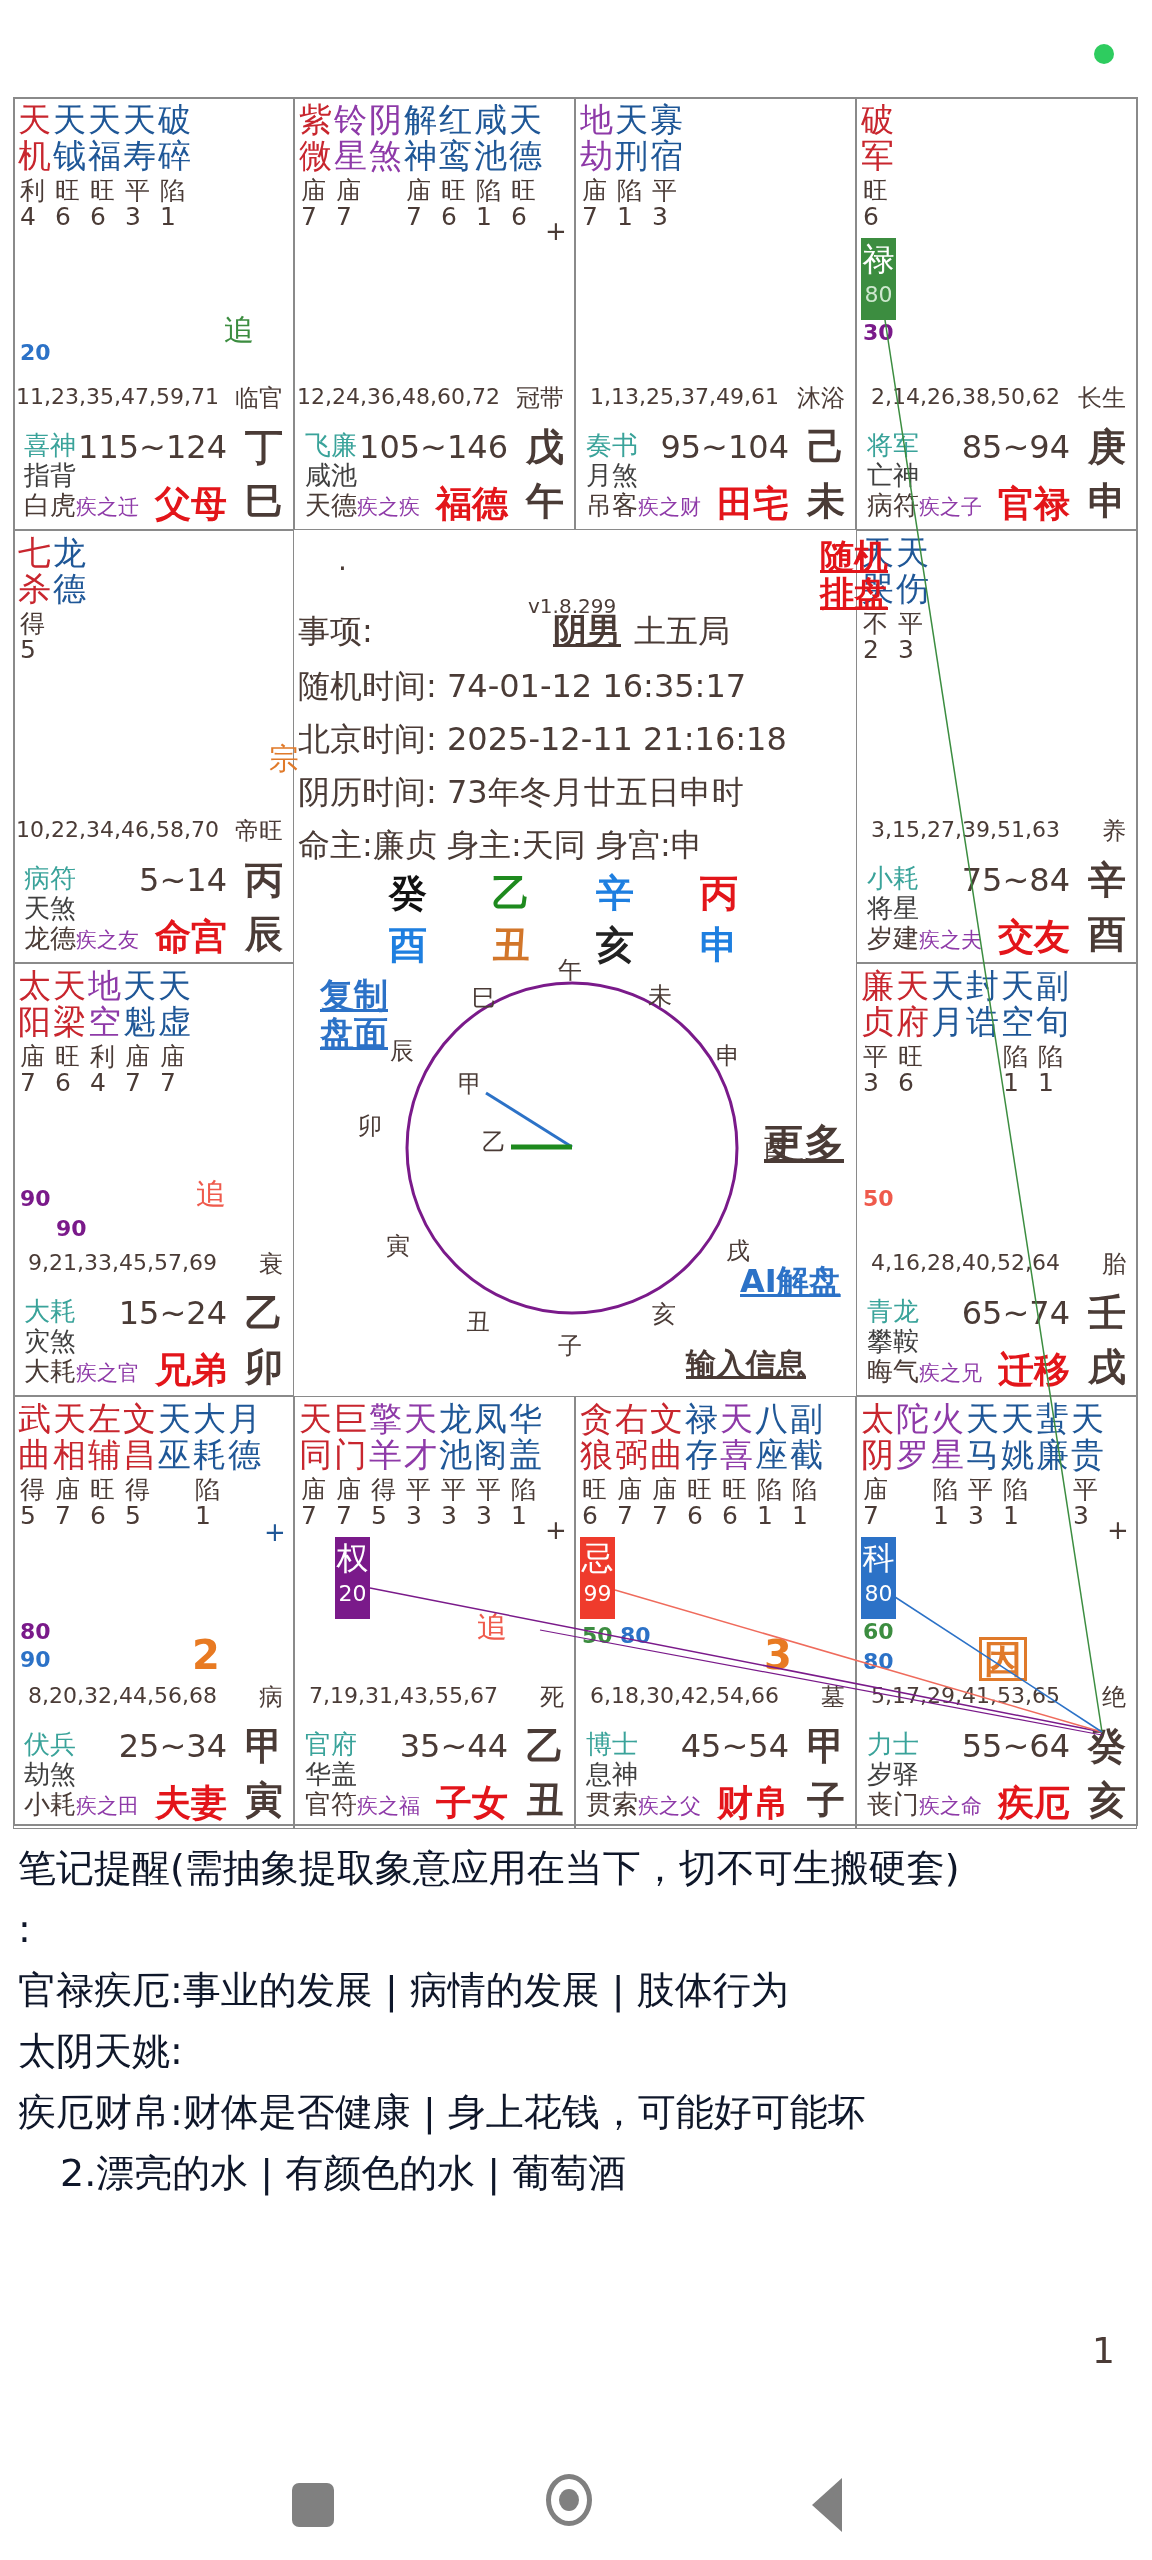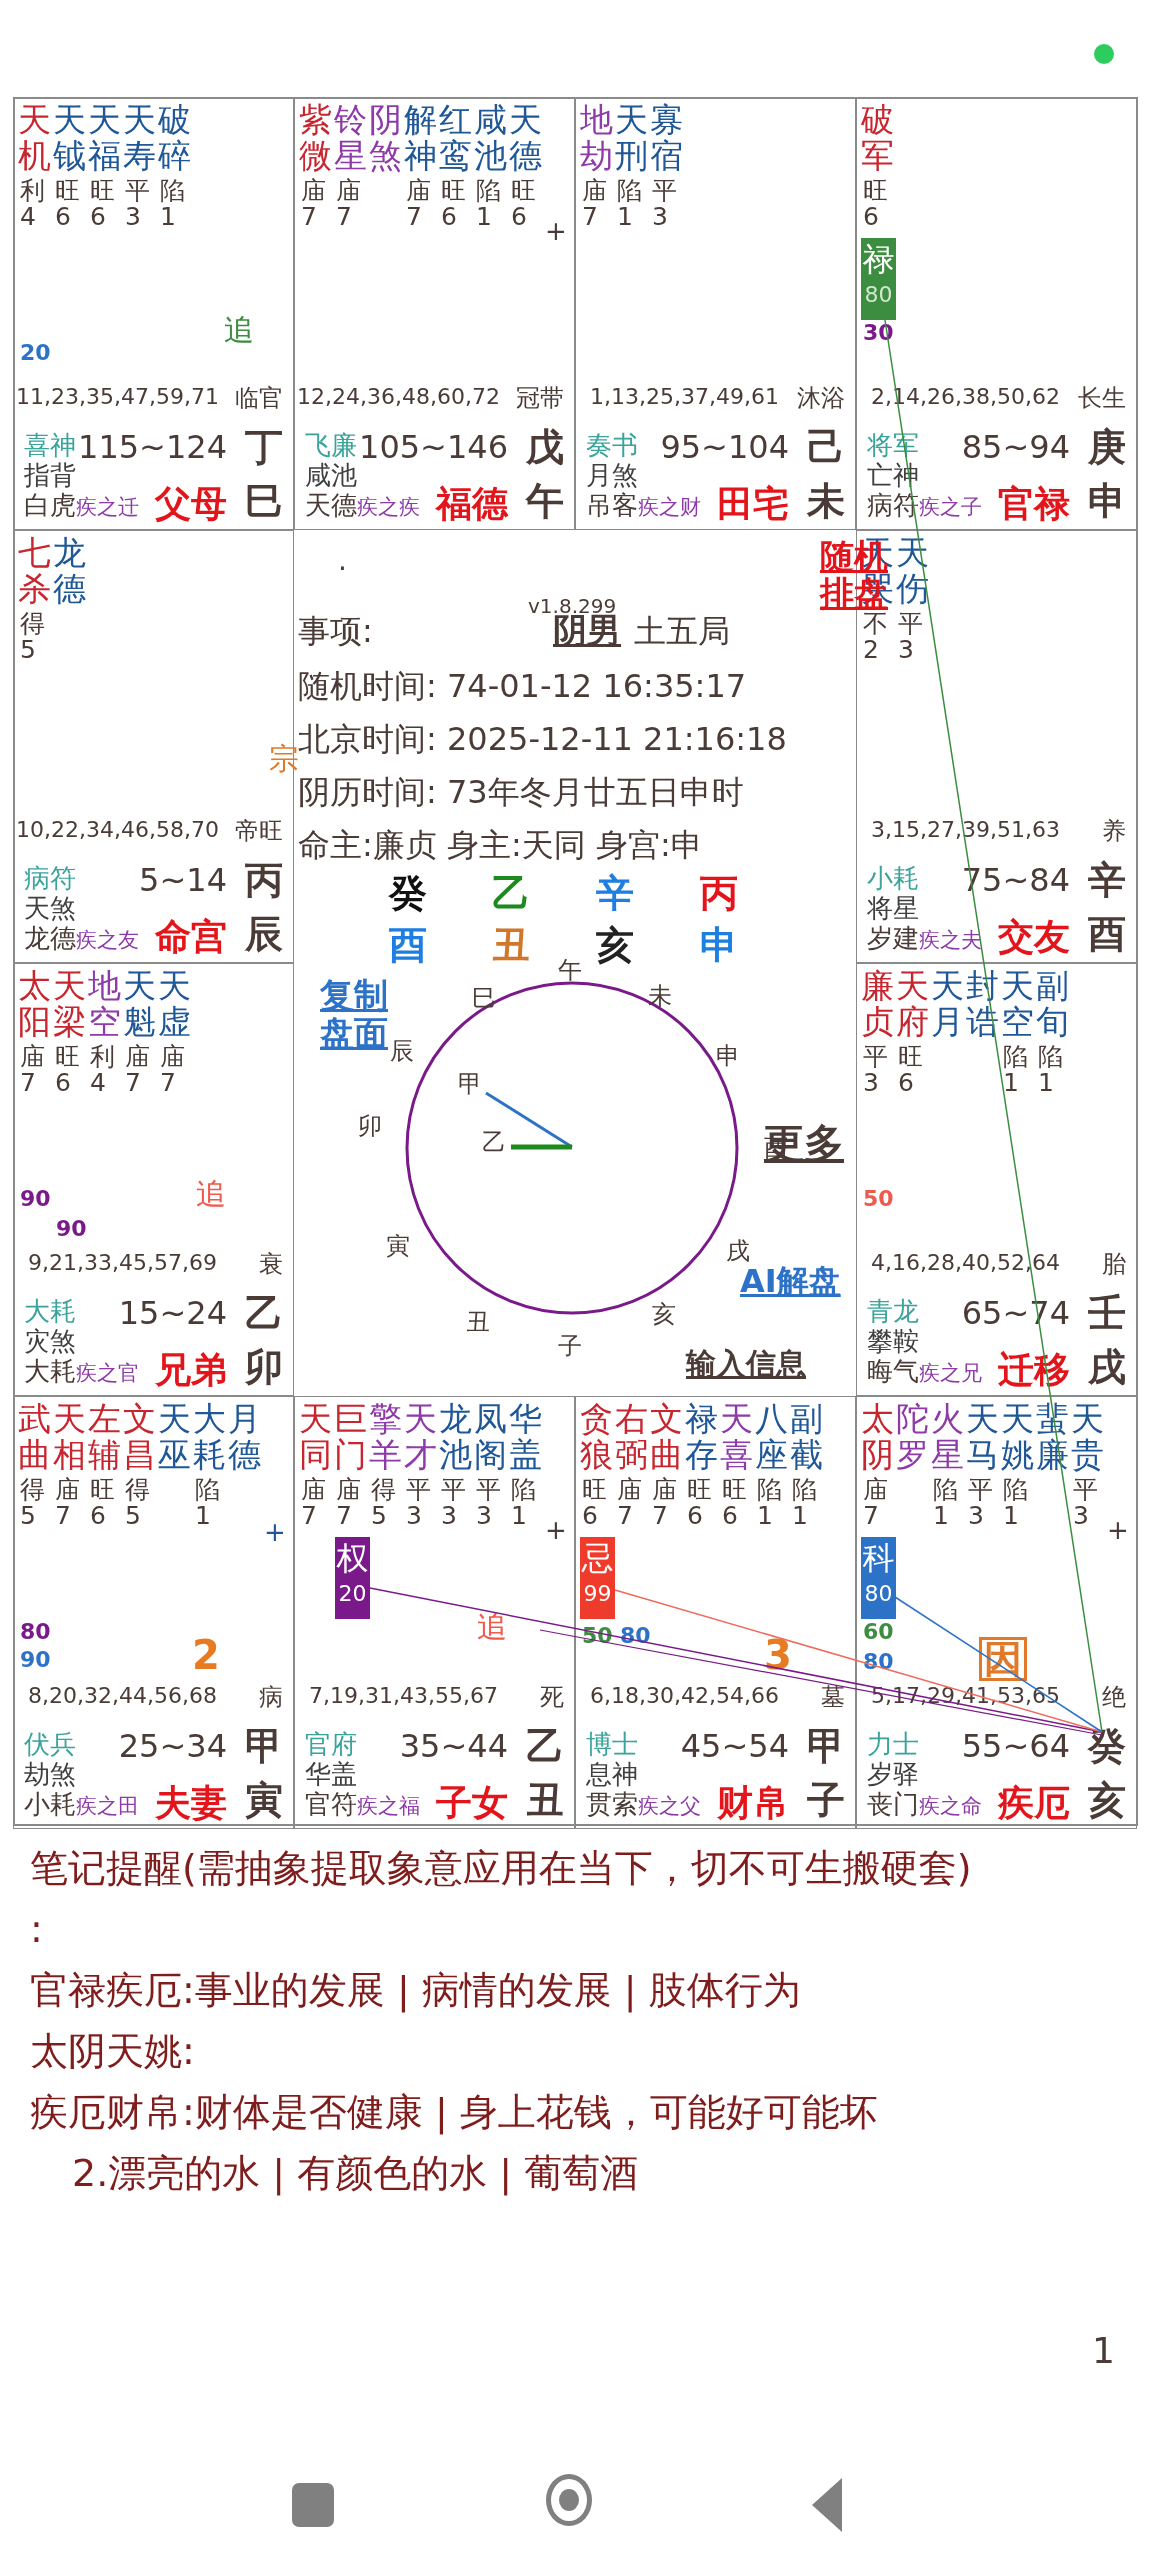--- a/index.html
+++ b/index.html
@@ -28,21 +28,21 @@
   .mark{position:absolute;font-size:30px;}
   .num{position:absolute;font-size:22px;font-weight:bold;}
   .center{position:absolute;left:296px;top:530px;width:562px;height:866px;}
   .title{position:absolute;left:90px;top:6px;font-size:54px;font-weight:bold;color:#4a3b36;letter-spacing:-1px;}
   .random-btn{position:absolute;left:524px;top:8px;width:72px;font-size:34px;line-height:37px;font-weight:bold;color:#e3151a;text-decoration:underline;}
   .version{position:absolute;left:232px;top:64px;font-size:20px;}
   .info{position:absolute;left:2px;font-size:32px;color:#4a3b36;white-space:nowrap;}
   .gz{position:absolute;font-size:38px;font-weight:bold;}
   .link{position:absolute;font-size:34px;font-weight:bold;text-decoration:underline;}
   .br{position:absolute;font-size:24px;color:#4a3b36;}
-  .notes{position:absolute;left:18px;top:1838px;font-size:38px;color:#7f1d1d;line-height:61px;margin-left:12px;}
+  .notes{position:absolute;left:18px;top:1838px;font-size:38px;color:#0f172a;line-height:61px;}
   .notes .ind{padding-left:42px;}
   .pagenum{position:absolute;left:1092px;top:2330px;font-size:36px;color:#4a3b36;}
   .nav{position:absolute;top:2470px;}
   svg.lines{position:absolute;left:0;top:0;pointer-events:none;}
 </style>
 </head>
 <body>
 
 <div class="status-dot"></div>
 

